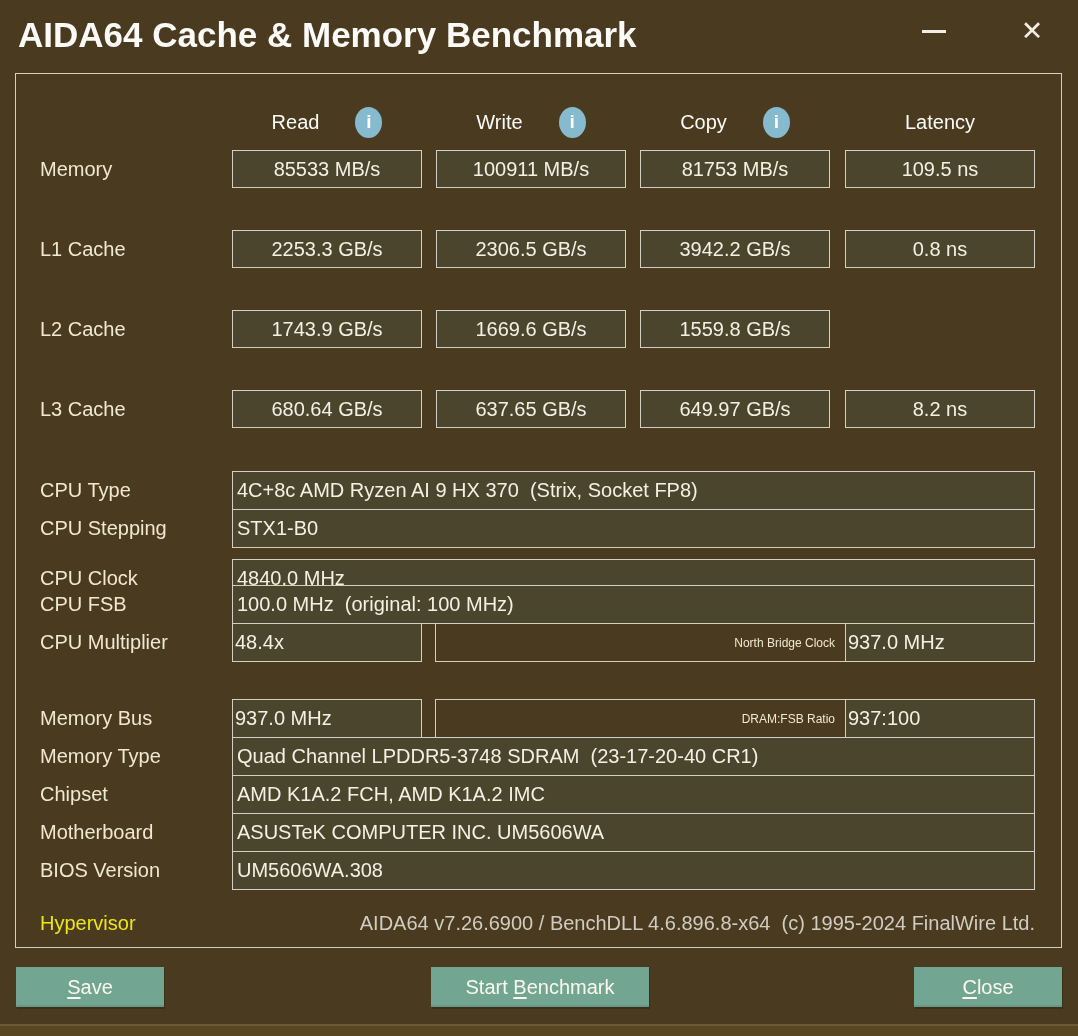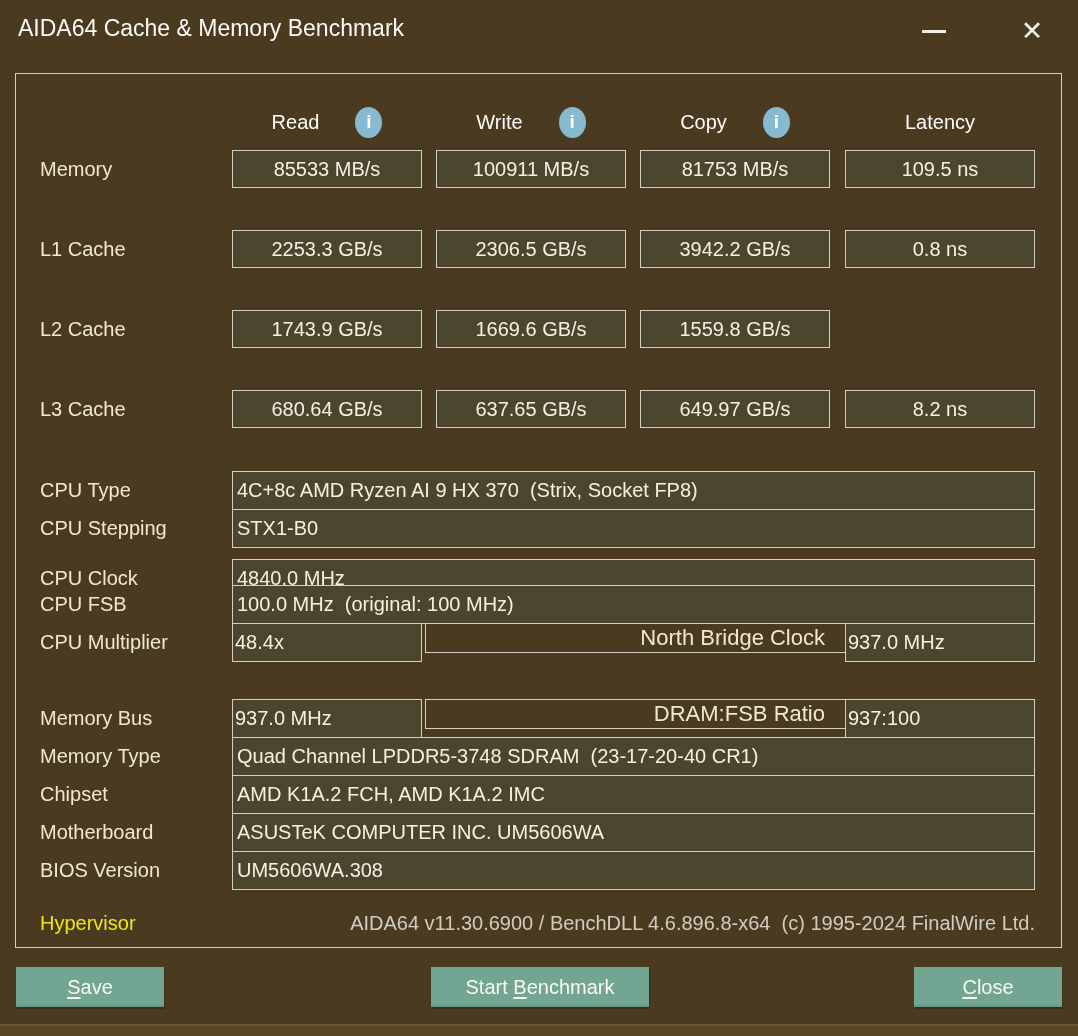--- a/index.html
+++ b/index.html
@@ -9,21 +9,21 @@
   }
   *{box-sizing:border-box;margin:0;padding:0}
   html,body{width:1078px;height:1036px;overflow:hidden}
   body{
     position:relative;background:var(--bg);
     font-family:"Liberation Sans","DejaVu Sans",sans-serif;
     color:var(--value);
   }
   
   .titlebar{position:absolute;left:0;top:0;width:100%;height:62px}
-  .wtitle{position:absolute;left:18px;top:15px;font-size:23px;font-weight:normal;color:var(--title)}
+  .wtitle{position:absolute;left:18px;top:15px;font-size:35px;font-weight:bold;color:var(--title)}
   .winbtn{position:absolute;top:6px;width:56px;height:50px;display:flex;align-items:center;justify-content:center;background:transparent;border:none;cursor:pointer}
   .minbtn{left:906px}
   .closebtn{left:1004px}
   .minline{width:24px;height:3px;background:#f1eee5}
   .xglyph{font-size:27px;color:#f1eee5;line-height:1}
   
   .panel{position:absolute;left:15px;top:73px;width:1047px;height:875px;border:1px solid var(--border)}
   
   .c1{left:232px;width:190px}
   .c2{left:436px;width:190px}
@@ -35,21 +35,21 @@
   
   .rlabel{position:absolute;left:40px;font-size:20px;color:var(--label)}
   .brow .rlabel{top:0;line-height:38px}
   .brow{position:absolute;left:0;width:100%;height:38px}
   .vbox{position:absolute;top:0;height:38px;background:var(--cell);border:1px solid var(--border);display:flex;align-items:center;justify-content:center;font-size:20px;color:var(--value);white-space:pre}
   
   .irow{position:absolute;left:0;width:100%;height:39px}
   .irow .rlabel{top:0;line-height:39px}
   .ibox{position:absolute;top:0;left:232px;width:803px;height:39px;background:var(--cell);border:1px solid var(--border);display:flex;align-items:center;font-size:20px;padding-left:4px;white-space:pre;color:var(--value)}
   .sbox{position:absolute;top:0;height:39px;background:var(--cell);border:1px solid var(--border);display:flex;align-items:center;font-size:20px;padding-left:2px;white-space:pre;color:var(--value)}
-  .midbox{position:absolute;top:0;left:425px;width:425px;height:30px;border:1px solid var(--border);display:flex;align-items:center;justify-content:flex-end;font-size:22px;padding-right:24px;color:var(--label)}
+  .midbox{position:absolute;top:0;left:435px;width:425px;height:39px;border:1px solid var(--border);display:flex;align-items:center;justify-content:flex-end;font-size:12px;padding-right:24px;color:var(--label)}
   .sright{left:845px;width:190px}
   .sleft{left:232px;width:190px}
   
   .hyper{position:absolute;left:40px;top:905px;height:36px;line-height:36px;font-size:20px;color:var(--yellow)}
   .version{position:absolute;right:43px;top:905px;height:36px;line-height:36px;font-size:20px;color:var(--footer);white-space:pre}
   
   .btn{position:absolute;top:967px;height:40px;background:var(--btn);border:none;color:var(--btn-text);font-size:20px;font-family:inherit;cursor:pointer;display:flex;align-items:center;justify-content:center;box-shadow:1px 2px 0 rgba(35,28,12,.35), inset 0 -2px 0 rgba(0,0,0,.08)}
   .accel{text-decoration:underline;text-underline-offset:3px}
   .bottomstrip{position:absolute;left:0;top:1024px;width:100%;height:12px;background:#594724;border-top:2px solid #6d5936}
 </style>
@@ -153,21 +153,21 @@
 <div class="irow" style="top:813px">
   <div class="rlabel">Motherboard</div>
   <div class="ibox">ASUSTeK COMPUTER INC. UM5606WA</div>
 </div>
 <div class="irow" style="top:851px">
   <div class="rlabel">BIOS Version</div>
   <div class="ibox">UM5606WA.308</div>
 </div>
 
 <div class="hyper">Hypervisor</div>
-<div class="version">AIDA64 v11.30.6900 / BenchDLL 4.6.896.8-x64  (c) 1995-2024 FinalWire Ltd.</div>
+<div class="version">AIDA64 v7.26.6900 / BenchDLL 4.6.896.8-x64  (c) 1995-2024 FinalWire Ltd.</div>
 
 <button class="btn" style="left:16px;width:148px">
   <span></span>
     <span class="accel">S</span>
     <span>ave</span>
 </button>
 <button class="btn" style="left:431px;width:218px">
   <span style="white-space:pre">Start </span>
     <span class="accel">B</span>
     <span>enchmark</span>

